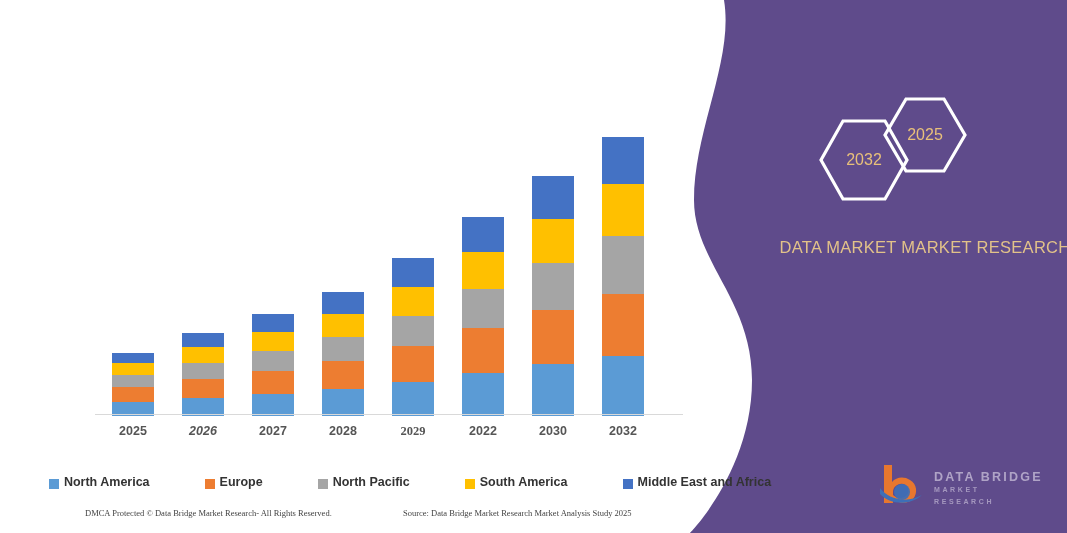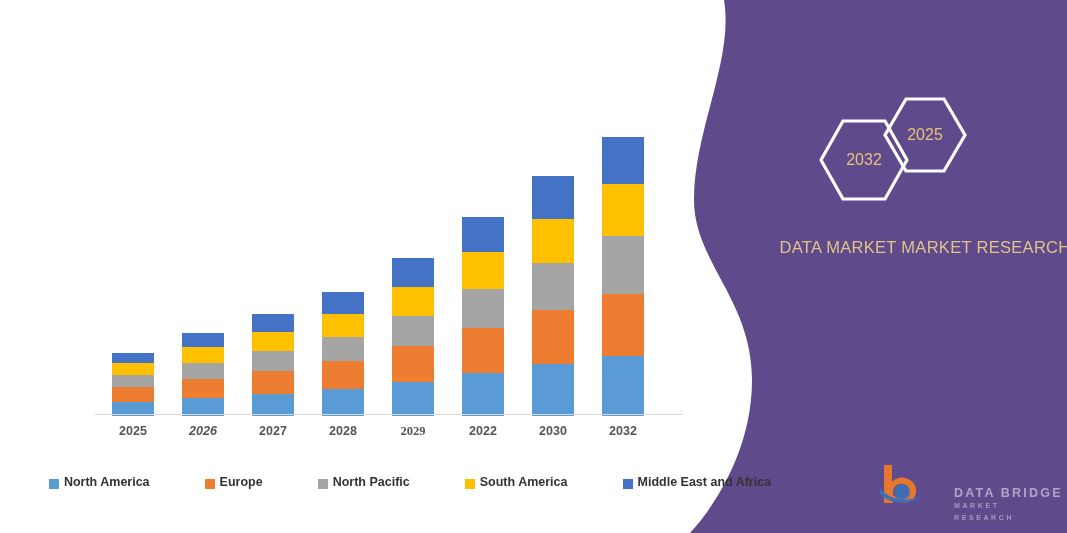--- a/index.html
+++ b/index.html
@@ -19,21 +19,21 @@
   .hex .hexlabel{position:absolute;left:0;top:0;width:100%;height:100%;
       display:flex;align-items:center;justify-content:center;
       color:#E8C07A;font-size:16px;font-weight:400;}
 
   #brand-name{position:absolute;top:234px;left:760px;width:330px;
       color:#E2C289;font-size:16.5px;line-height:26px;text-align:center;letter-spacing:.3px;}
 
   
   #logo{position:absolute;top:462px;left:878px;width:165px;height:46px;}
   #logo-mark{position:absolute;top:0;left:0;width:52px;height:44px;}
-  #logo-text{position:absolute;top:24px;left:56px;width:110px;margin-left:20px;}
+  #logo-text{position:absolute;top:8px;left:56px;width:110px;}
   #logo-text .l1{color:#cfc6de;font-size:12.5px;letter-spacing:2.2px;font-weight:700;line-height:14px;opacity:.72;}
   #logo-text .l2{color:#cfc6de;font-size:7px;letter-spacing:2.6px;font-weight:700;line-height:12px;opacity:.62;}
 
   
   #chart-title{position:absolute;top:36px;left:95px;width:590px;text-align:center;
       color:#1F3864;font-size:16.5px;line-height:26px;font-weight:400;}
 
   #plot{position:absolute;left:95px;top:110px;width:590px;height:306px;}
   #baseline{position:absolute;left:95px;top:414px;width:588px;height:1px;background:#d9d9d9;}
 
@@ -210,14 +210,18 @@
       <div class="legend-item">
         <span class="legend-swatch" style="background: rgb(255, 192, 0);"></span>
         <span class="legend-label">South America</span>
       </div>
       <div class="legend-item">
         <span class="legend-swatch" style="background: rgb(68, 114, 196);"></span>
         <span class="legend-label">Middle East and Africa</span>
       </div>
     </div>
 
+  <div id="footer">
+    <span class="fleft">DMCA Protected © Data Bridge Market Research- All Rights Reserved.</span>
+    <span class="fright">Source: Data Bridge Market Research  Market Analysis Study 2025</span>
+  </div>
 
 </div>
 
 </body></html>

